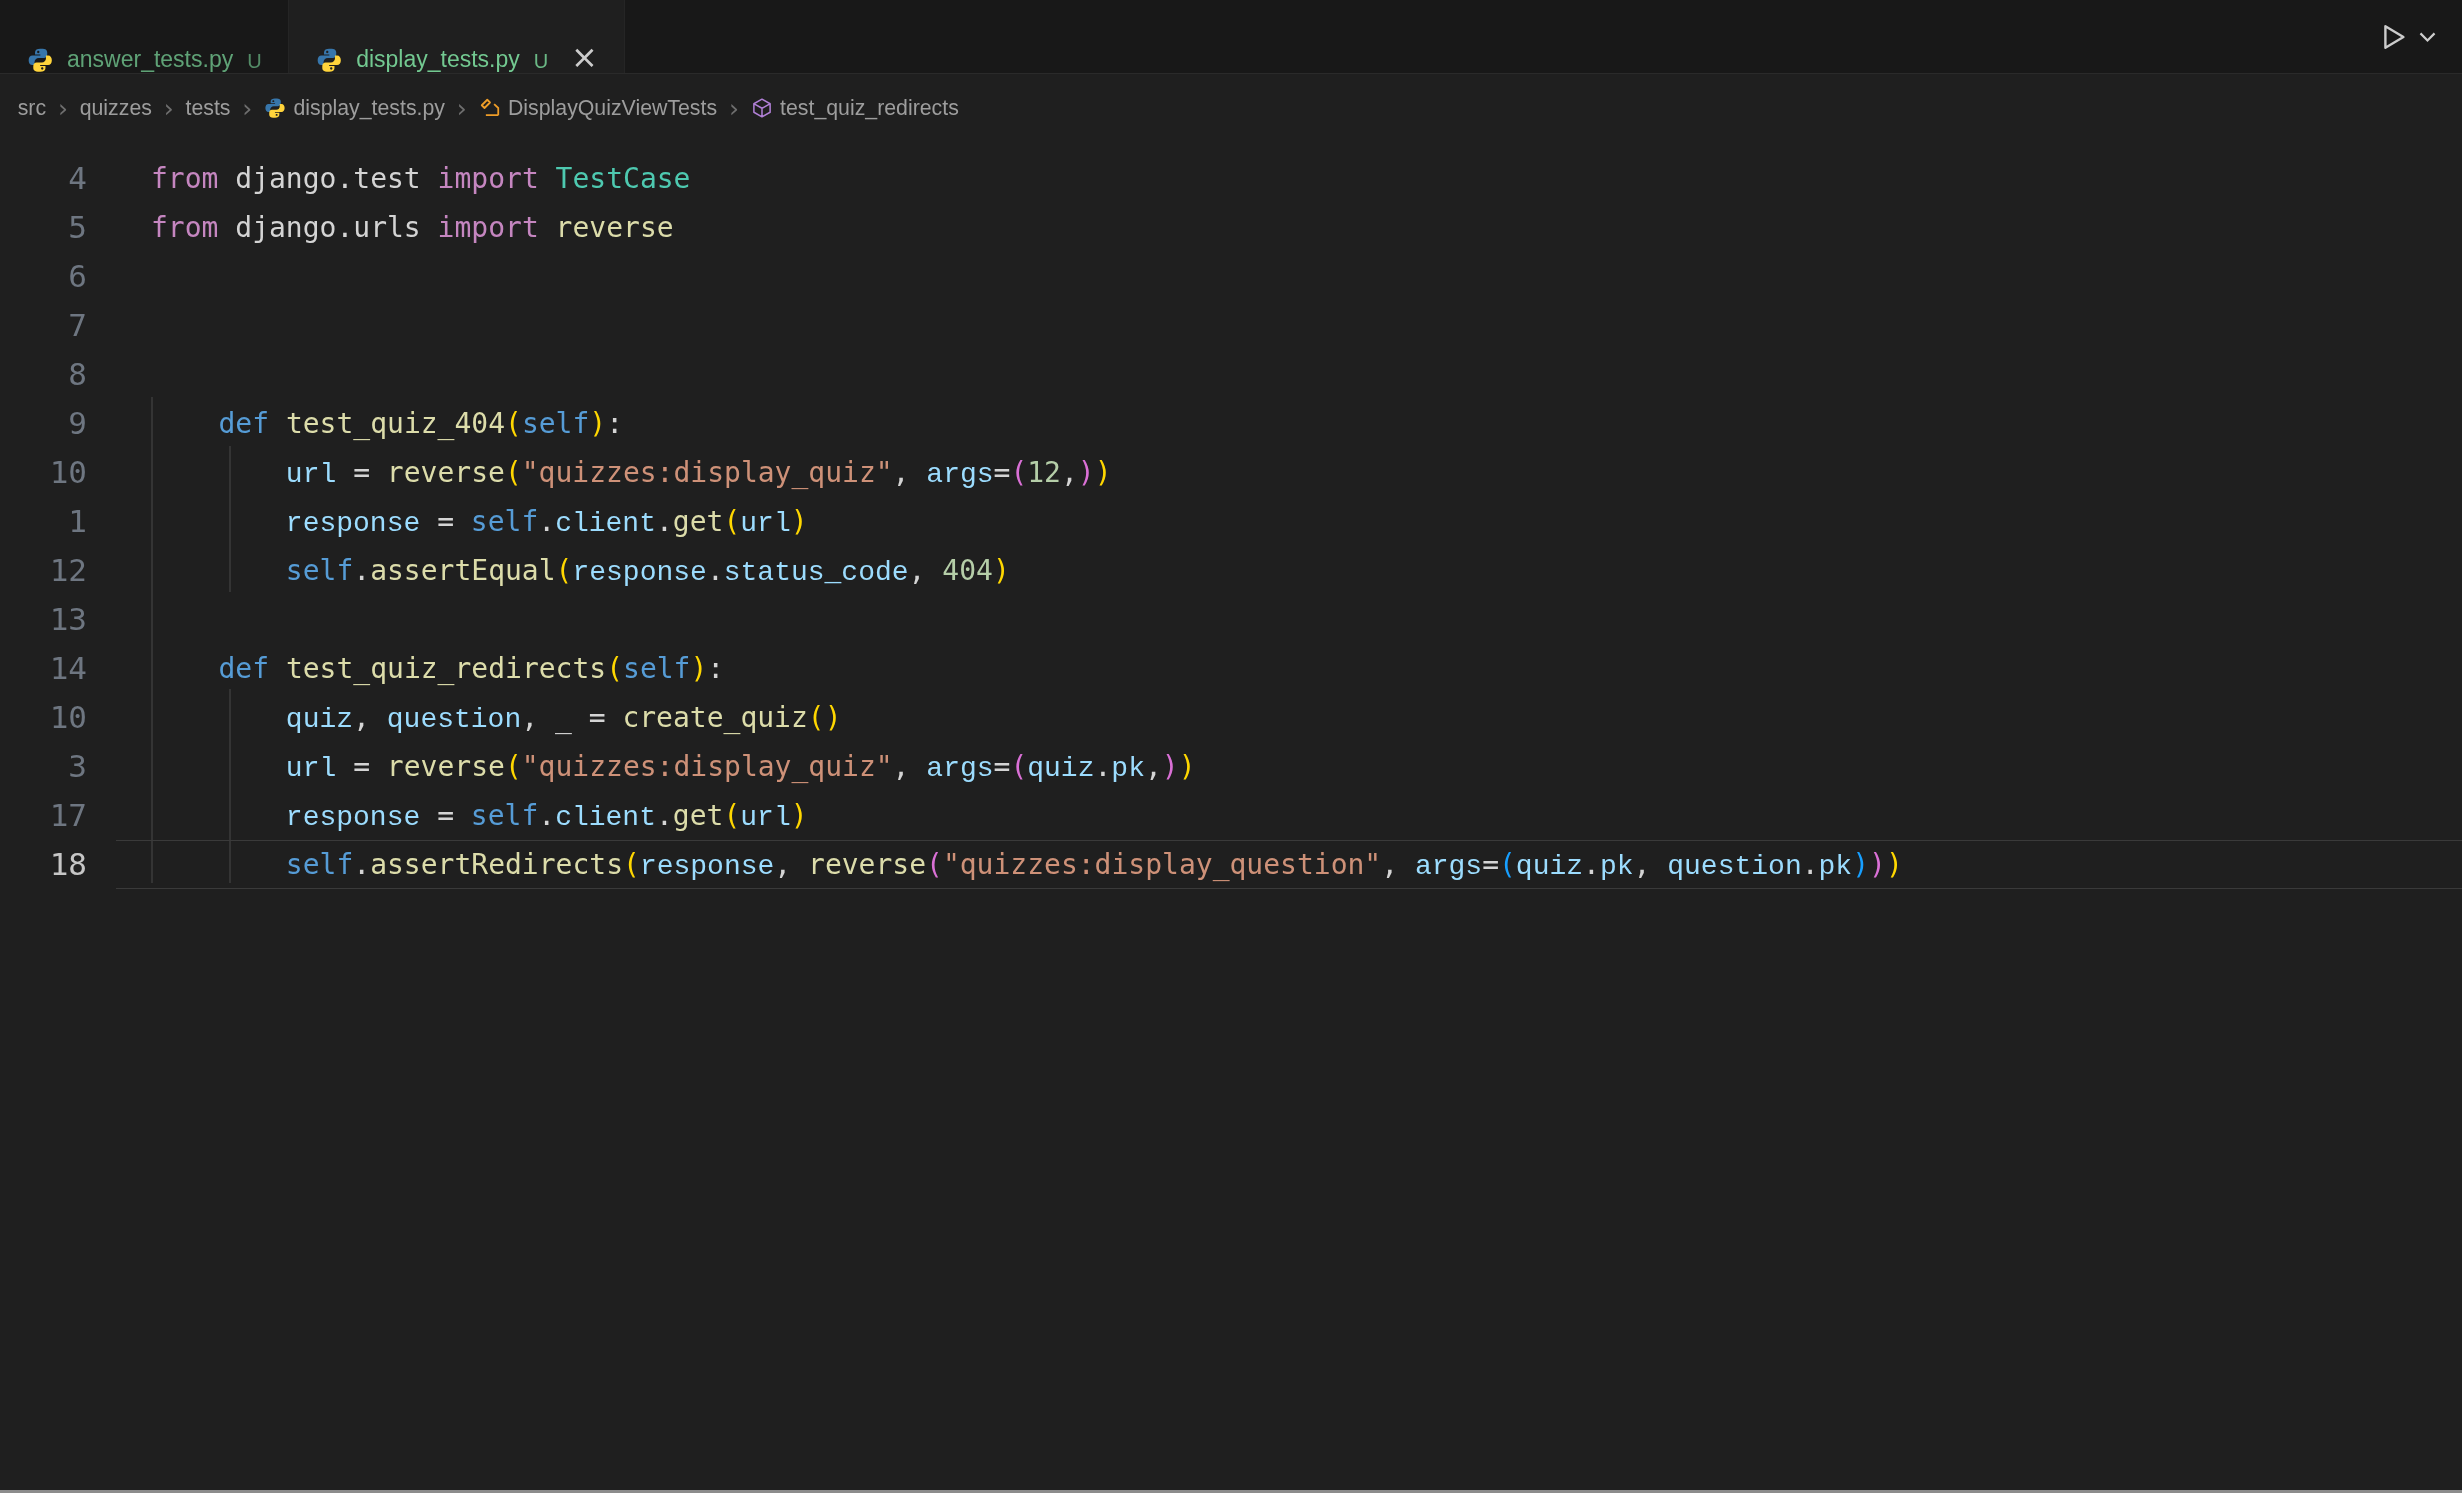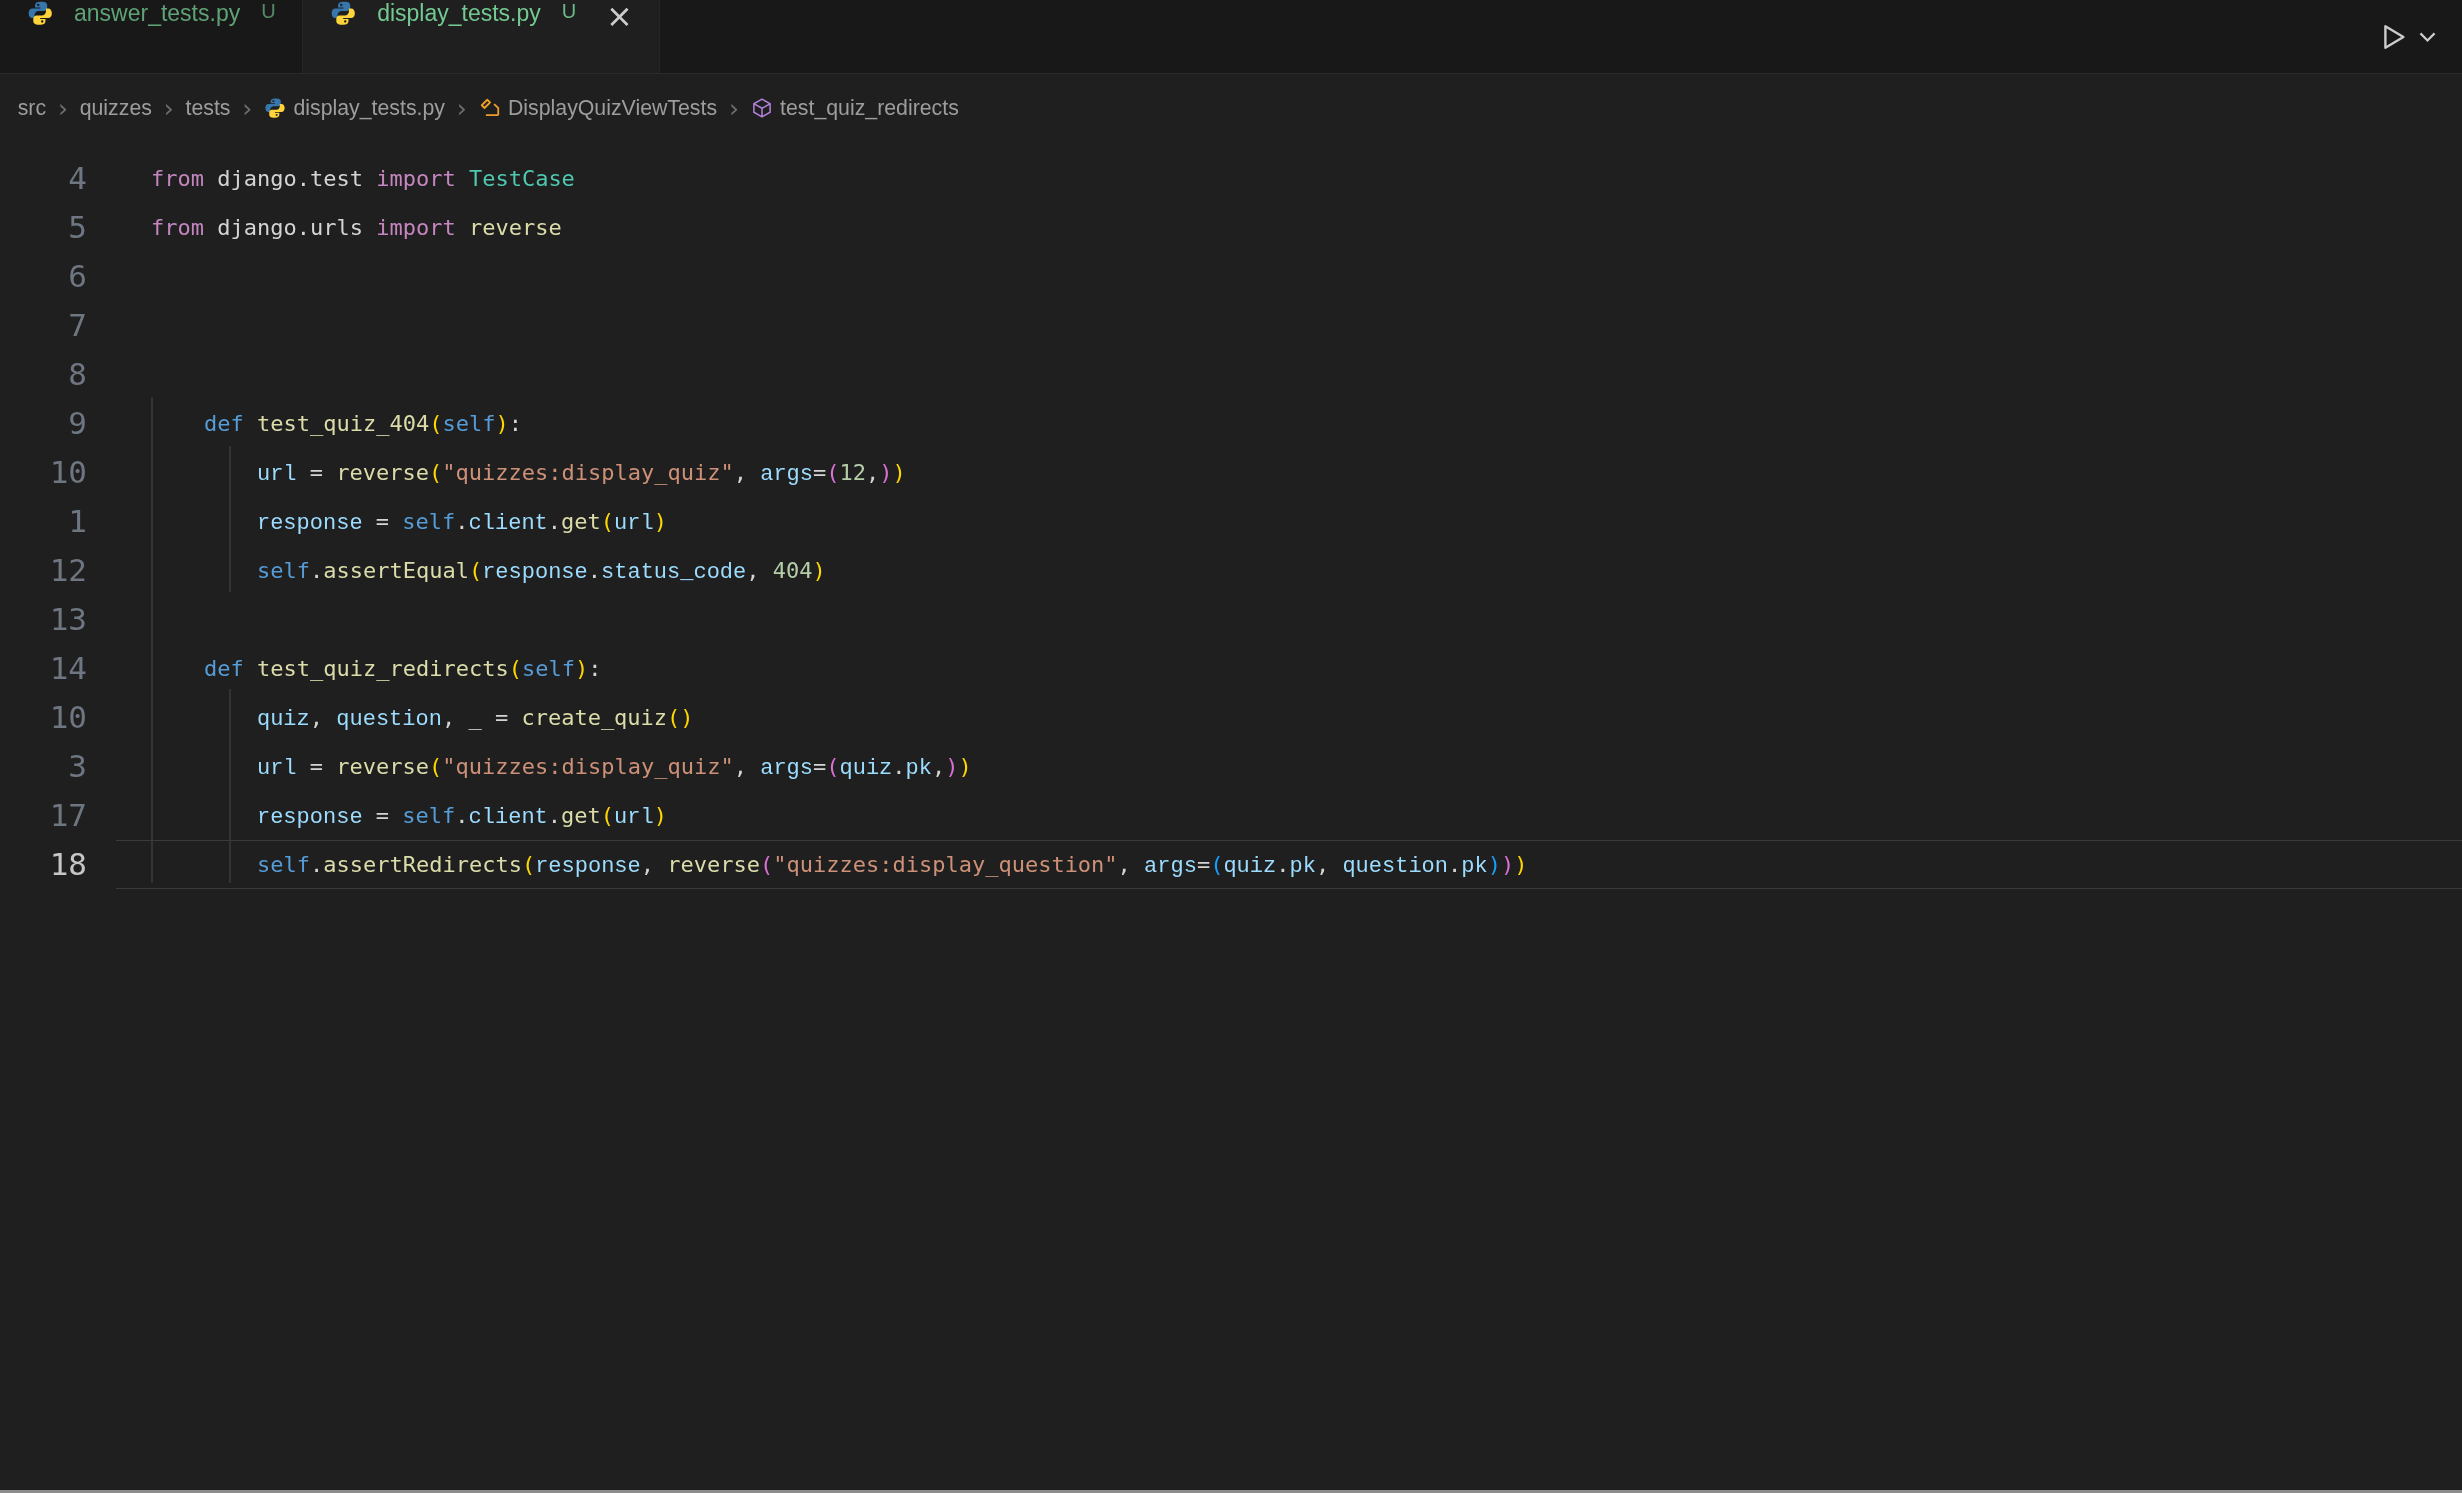--- a/index.html
+++ b/index.html
@@ -13,22 +13,22 @@
   
   .tabbar {
     height: 74px;
     background: #181818;
     display: flex;
     align-items: stretch;
     border-bottom: 0.7px solid #2a2a2a;
   }
   .tab {
     display: flex;
-    align-items: flex-start;
-    gap: 21px;
+    align-items: flex-end;
+    gap: 14px;
     padding: 0 26.5px;
     border-right: 0.7px solid #252525;
     cursor: pointer;
     background: #181818;
   }
   .tab.active { background: #1f1f1f; }
   .tab-label {
     font-size: 23px;
     color: #73C991;
     white-space: nowrap;
@@ -88,21 +88,21 @@
     width: 87px;
     text-align: right;
     font-family: "DejaVu Sans Mono", monospace;
     font-size: 31px;
     line-height: 49px;
     color: #6e7681;
     cursor: pointer;
   }
   .code {
     font-family: "DejaVu Sans Mono", monospace;
-    font-size: 22px;
+    font-size: 28px;
     line-height: 49px;
     white-space: pre;
     padding-left: 64px;
     color: #d4d4d4;
   }
   .row.current .ln { color: #c6c6c6; }
   .row.current::before {
     content: "";
     position: absolute;
     left: 116px; right: 0; top: 0; bottom: 0;

